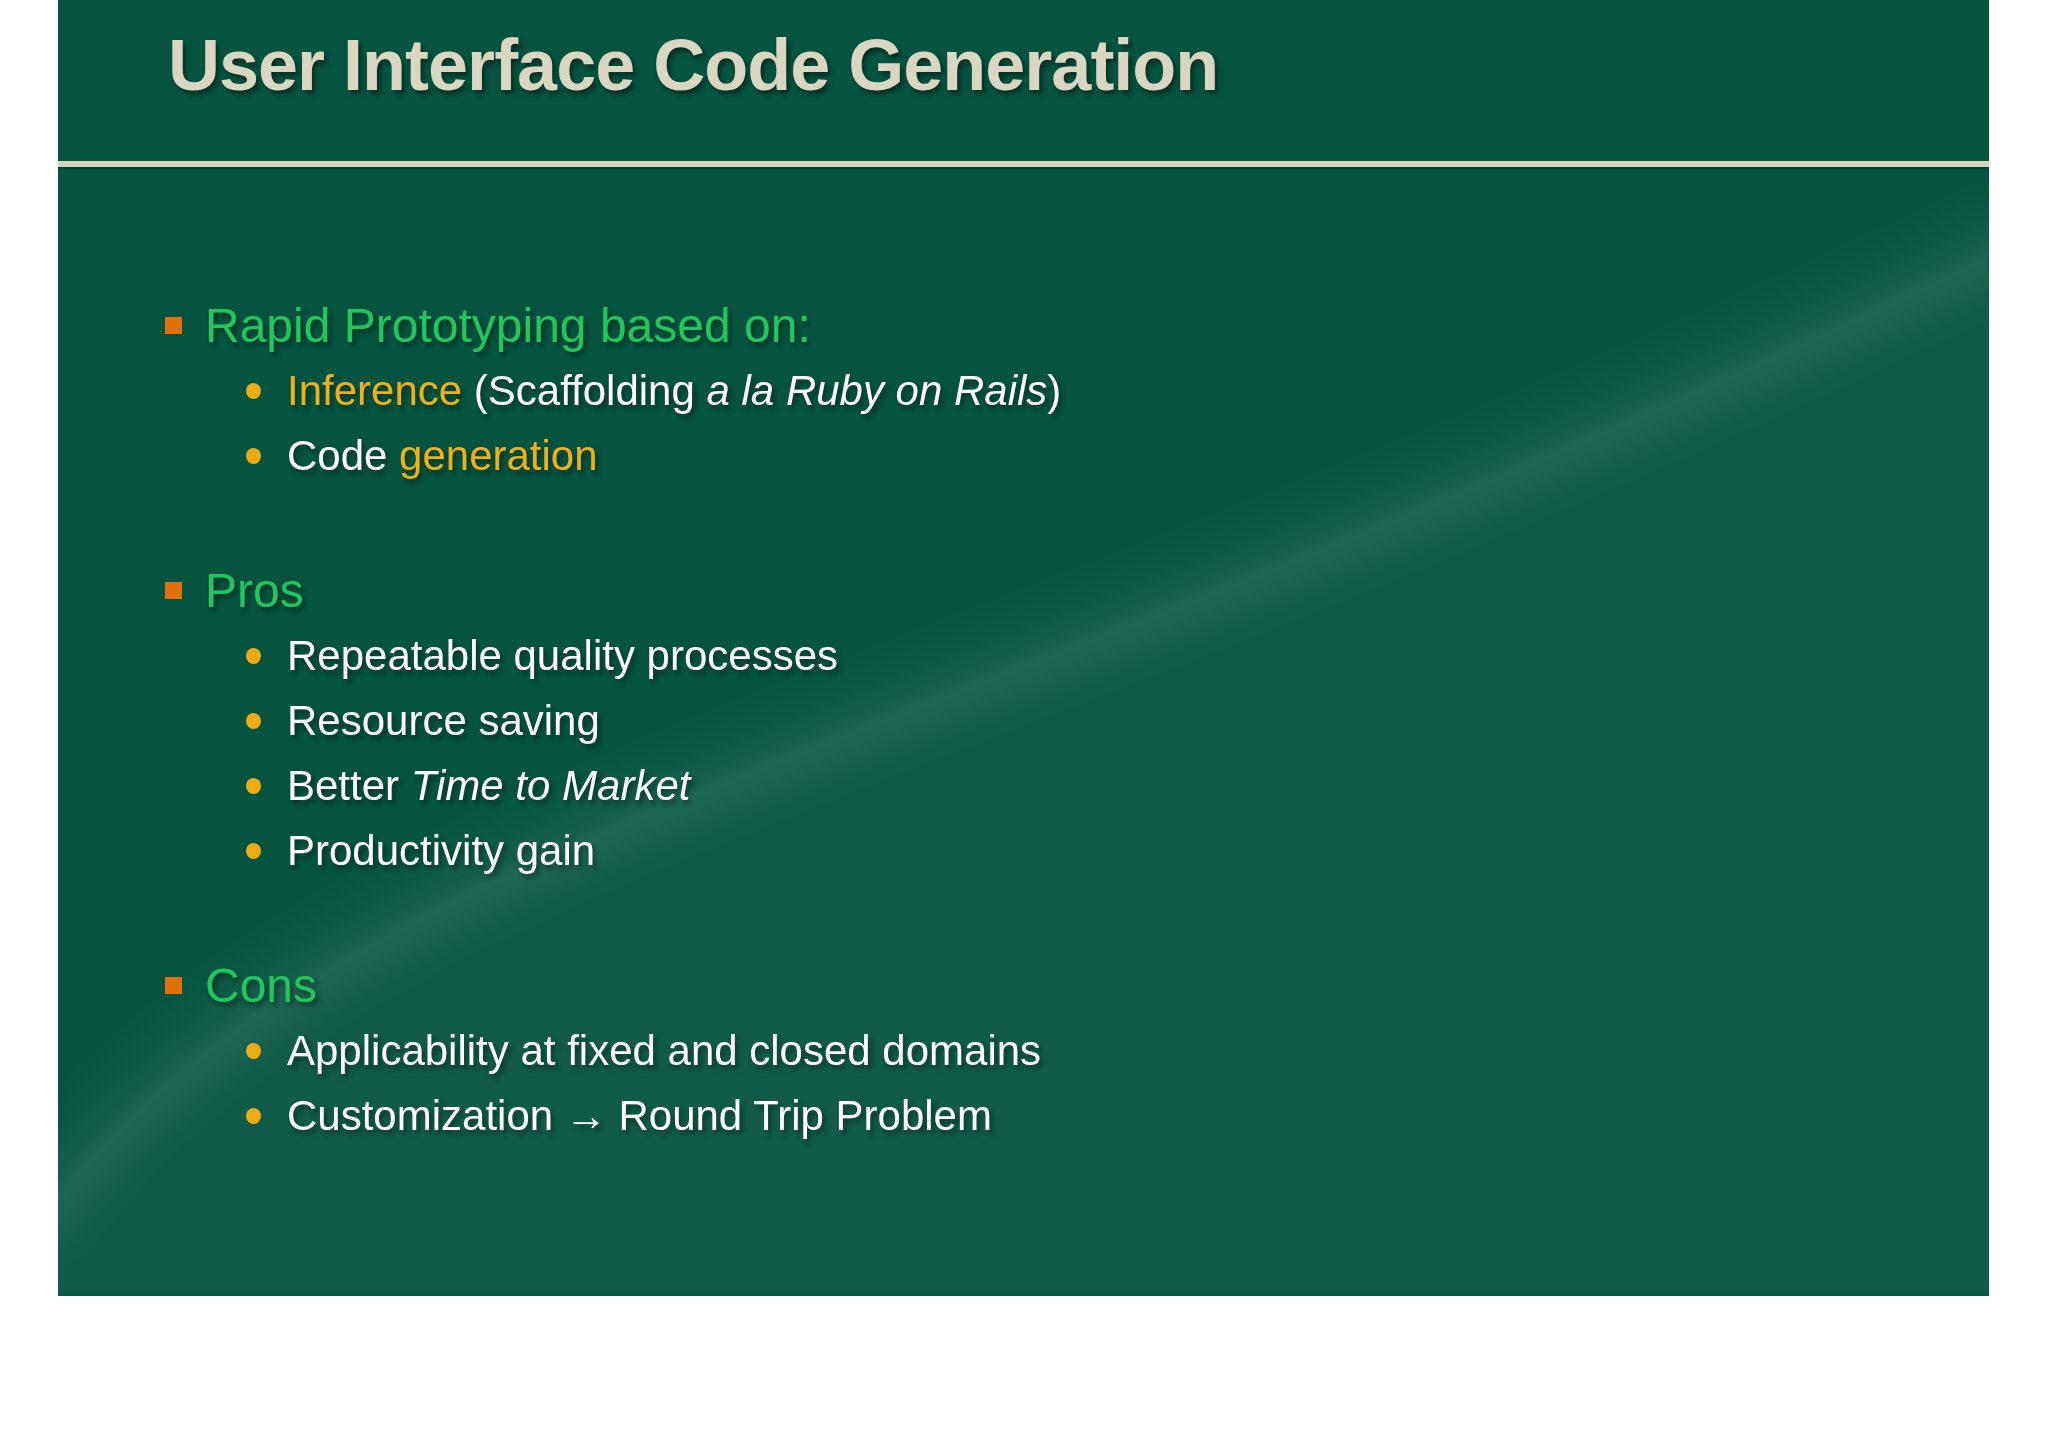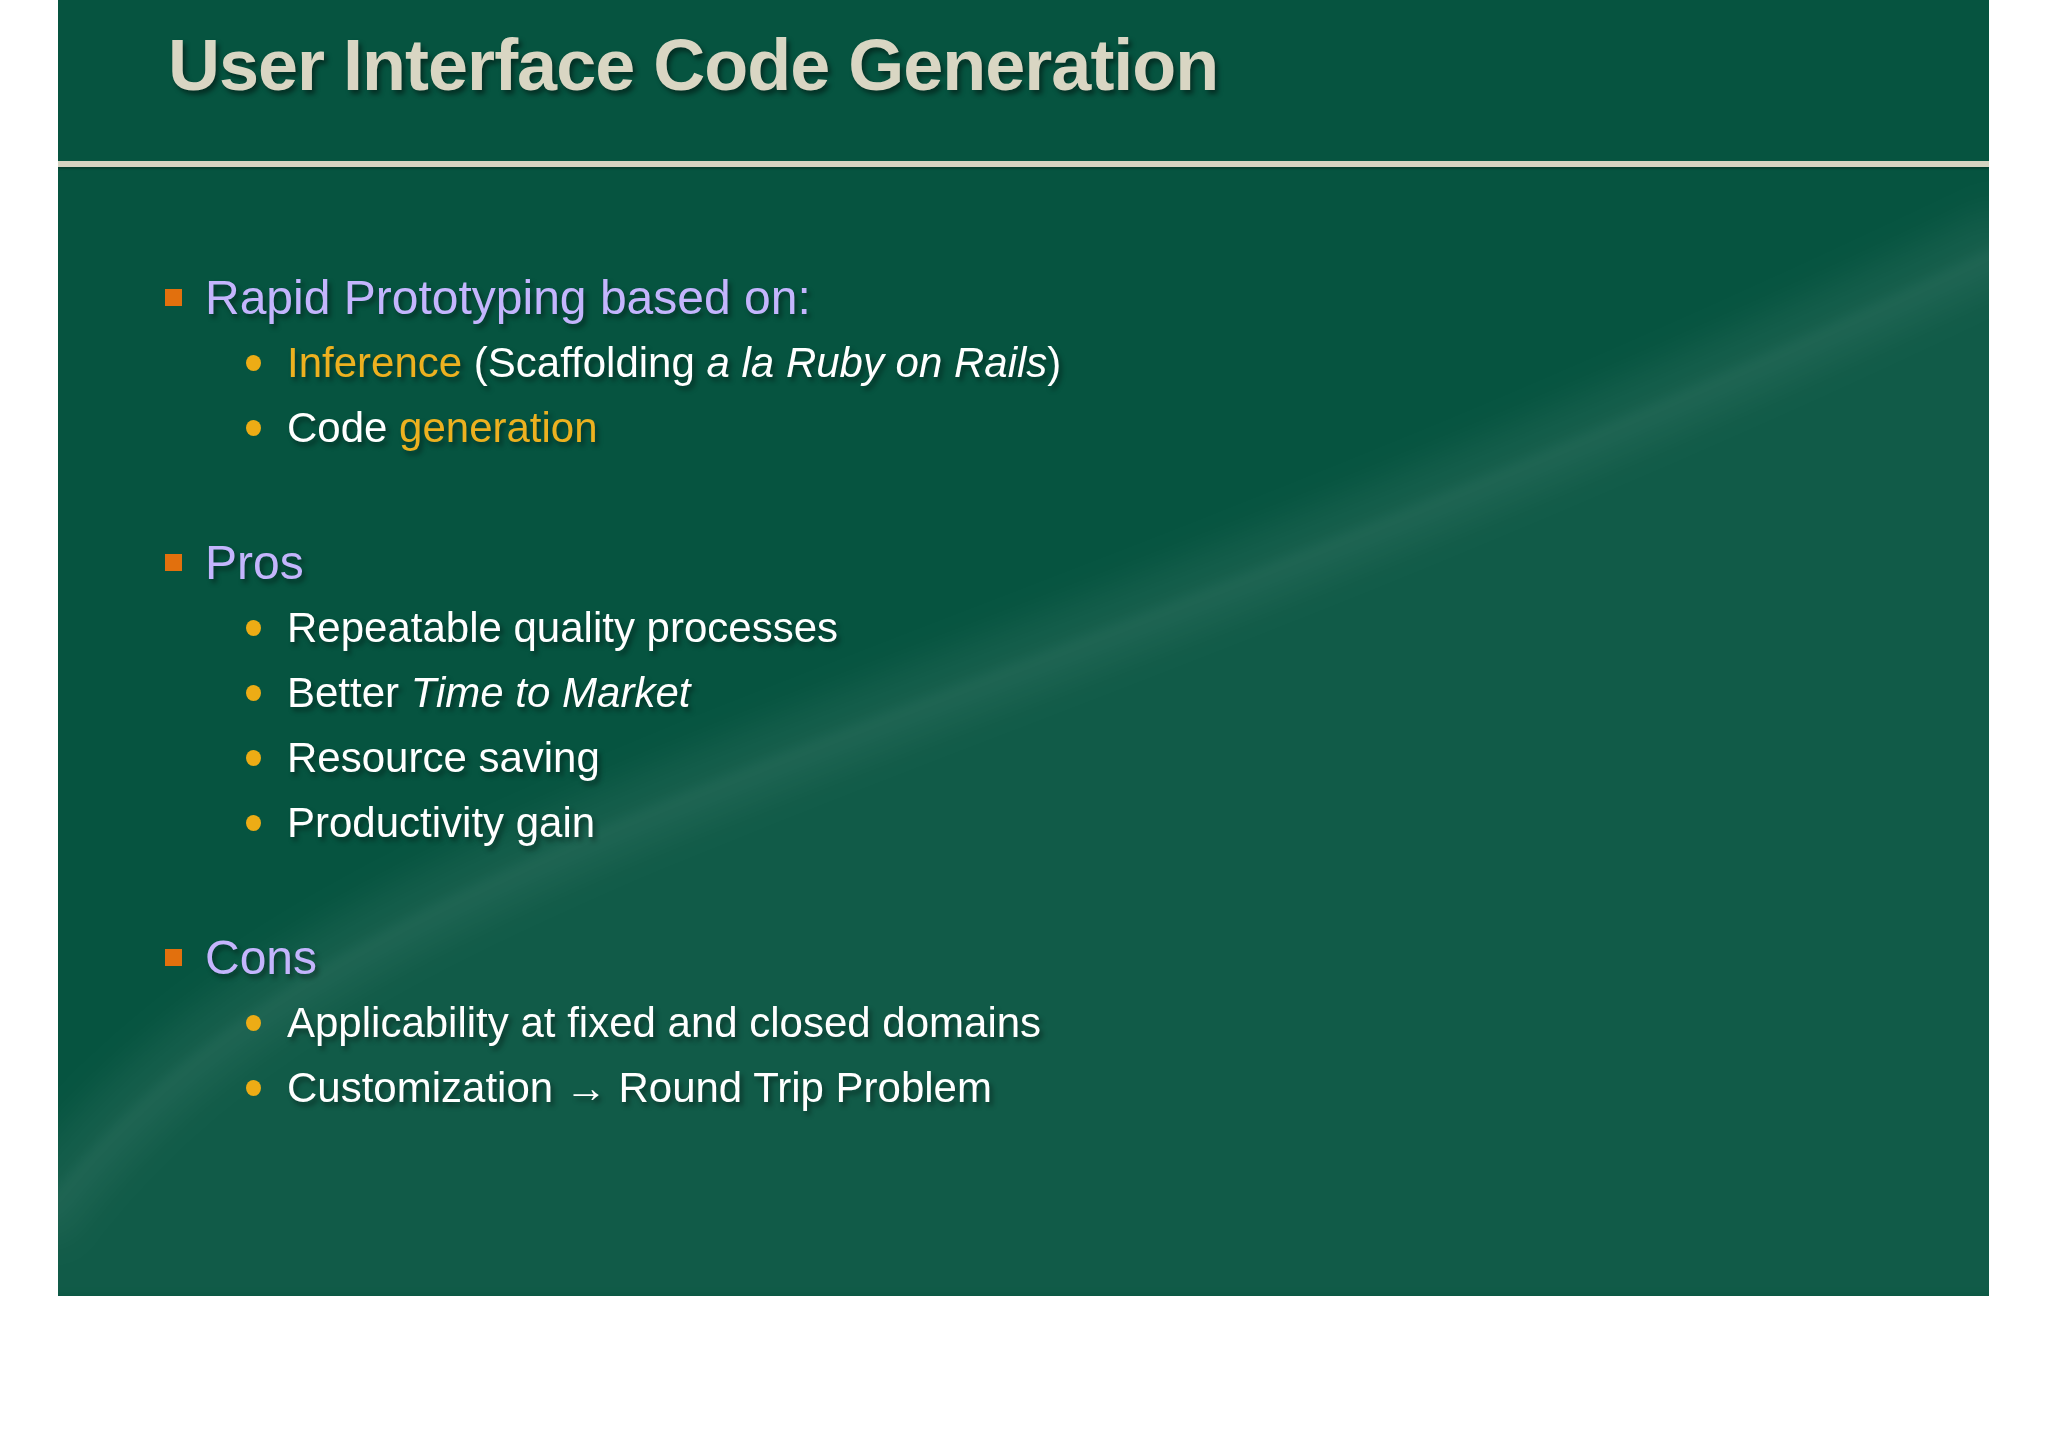--- a/index.html
+++ b/index.html
@@ -32,21 +32,21 @@
     position:absolute;left:0;top:161px;width:100%;height:6px;
     background:var(--rule_cream,#D5D3C1);
     box-shadow:0 2px 2px rgba(0,0,0,.25);
   }
 
   
   .content{position:absolute;left:0;top:264px;width:100%;}
   .section + .section{margin-top:69px;}
   .sec-header{
     display:flex;align-items:center;height:66px;
-    color:#c4b5fd;font-size:48px;white-space:nowrap;
+    color:#22c55e;font-size:48px;white-space:nowrap;margin-top:28px;
   }
   .sec-header .sq{
     width:17px;height:17px;flex:0 0 17px;
     margin-left:107px;margin-right:23px;
     background:var(--accent_orange,#E2700D);
   }
   .sec-item{
     display:flex;align-items:center;height:65px;
     color:#ffffff;font-size:42px;white-space:nowrap;
   }
@@ -102,25 +102,25 @@
         <div class="sec-header">
           <span class="sq"></span>
           <span class="htext">Pros</span>
         </div>
         <div class="sec-item">
           <span class="dot"></span>
           <span class="itext"><span class="p-plain">Repeatable quality processes</span></span>
         </div>
         <div class="sec-item">
           <span class="dot"></span>
-          <span class="itext"><span class="p-plain">Better </span><span class="p-italic">Time to Market</span></span>
+          <span class="itext"><span class="p-plain">Resource saving</span></span>
         </div>
         <div class="sec-item">
           <span class="dot"></span>
-          <span class="itext"><span class="p-plain">Resource saving</span></span>
+          <span class="itext"><span class="p-plain">Better </span><span class="p-italic">Time to Market</span></span>
         </div>
         <div class="sec-item">
           <span class="dot"></span>
           <span class="itext"><span class="p-plain">Productivity gain</span></span>
         </div>
       </div>
       <div class="section">
         <div class="sec-header">
           <span class="sq"></span>
           <span class="htext">Cons</span>

